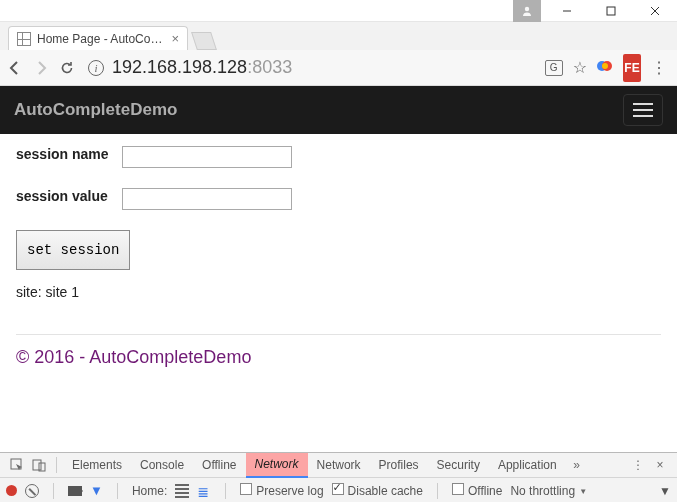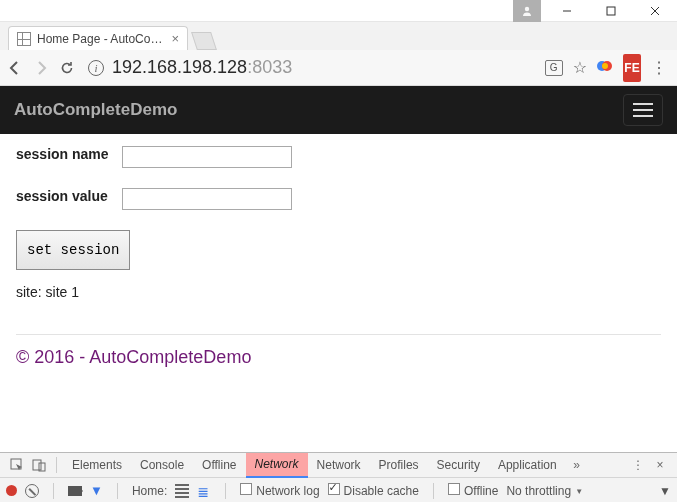--- a/index.html
+++ b/index.html
@@ -206,21 +206,21 @@
     <span class="rec-dot"></span>
     <span class="nosym"></span>
     <span class="dt-sep"></span>
     <span class="cam"></span>
     <span class="funnel">▼</span>
     <span class="dt-sep"></span>
     <span>Home:</span>
     <span class="view-list"></span>
     <span class="view-tree">≣</span>
     <span class="dt-sep"></span>
-    <span><span class="chk"></span><span>Network log</span></span>
+    <span><span class="chk"></span><span>Preserve log</span></span>
     <span><span class="chk checked"></span><span>Disable cache</span></span>
     <span class="dt-sep"></span>
     <span><span class="chk"></span><span>Offline</span></span>
     <span class="dropdown">No throttling</span>
     <span style="flex:1"></span>
     <span>▼</span>
   </div>
 </div>
 
 </body></html>

